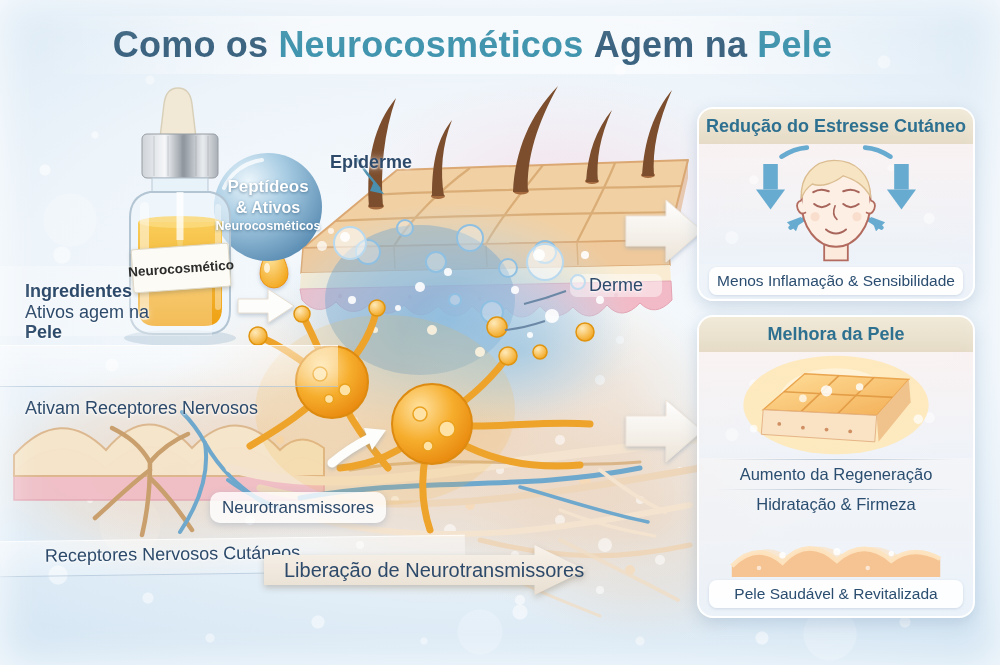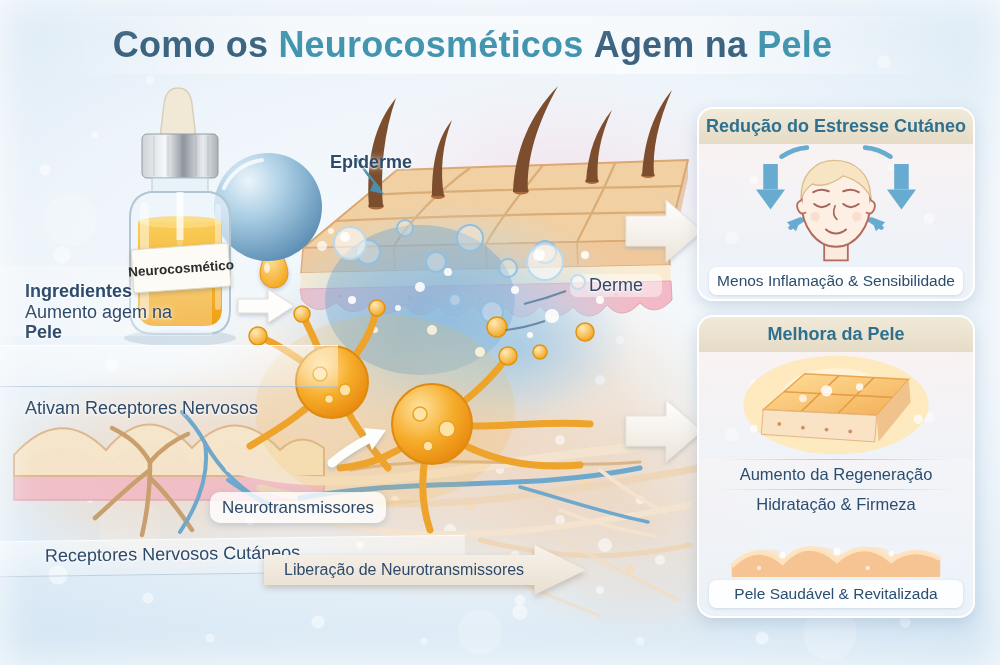--- a/index.html
+++ b/index.html
@@ -56,21 +56,21 @@
     transform:rotate(-4deg);display:flex;align-items:center;justify-content:center;
     font-size:13.5px;font-weight:600;color:#2b2b2b;}
   .stim-box{position:absolute;left:210px;top:492px;width:172px;background:rgba(255,255,255,.8);
     border-radius:10px;box-shadow:0 2px 7px rgba(130,150,180,.4);padding:5px 2px;text-align:center;
     color:#2d4a6b;font-size:17px;line-height:1.25;}
   .ribbon-wrap{position:absolute;left:264px;top:545px;width:322px;height:50px;
     filter:drop-shadow(0 3px 3px rgba(150,140,120,.45));}
   .ribbon{position:absolute;inset:0;background:linear-gradient(180deg,#f8f2ea,#e9dfd2);
     clip-path:polygon(0 20%,84% 20%,84% 0,100% 50%,84% 100%,84% 80%,0 80%);}
   .ribbon-label{position:absolute;left:20px;top:50%;transform:translateY(-50%);
-    color:#2d4a6b;font-size:16px;white-space:nowrap;}
+    color:#2d4a6b;font-size:20px;white-space:nowrap;}
   .panel{position:absolute;left:697px;width:278px;border-radius:16px;overflow:hidden;
     background:linear-gradient(180deg,rgba(252,247,245,.93),rgba(236,242,249,.92));
     border:2px solid rgba(255,255,255,.95);box-shadow:0 5px 16px rgba(115,145,180,.3);
     box-sizing:border-box;display:flex;flex-direction:column;}
   .panel-stress{top:107px;height:194px;}
   .panel-improve{top:315px;height:303px;}
   .panel-header{background:linear-gradient(180deg,#f1ead9,#e5dbc6);padding:7px 2px;text-align:center;
     color:#2e7090;font-weight:700;font-size:18px;}
   .panel-body{flex:1;display:flex;align-items:center;justify-content:center;position:relative;
     background:radial-gradient(circle at 20% 30%, rgba(255,255,255,.5) 0 4px, transparent 5px),
@@ -384,26 +384,31 @@
   <div class="strip" style="left:0;top:538px;width:465px;height:34px;transform:rotate(-0.8deg);"></div>
 
   <div class="title-strip"></div>
   <h1 class="title">
     <span class="t-dark">Como os</span>
     <span class="t-teal">Neurocosméticos</span>
     <span class="t-dark">Agem na</span>
     <span class="t-teal">Pele</span>
   </h1>
 
+  <div class="bubble-text">
+    <span class="l1">Peptídeos</span>
+    <span class="l2">&amp; Ativos</span>
+    <span class="l3">Neurocosméticos</span>
+  </div>
 
   <div class="bottle-label">Neurocosmético</div>
 
   <div class="lbl" style="left:25px;top:268px;margin-top:13px;">
     <span class="b">Ingredientes</span>
-    <span class="n">Aumento agem na</span>
+    <span class="n">Ativos agem na</span>
     <span class="b">Pele</span>
   </div>
   <div class="lbl" style="left:25px;top:355px;margin-top:43px;">Ativam Receptores Nervosos</div>
   <div class="lbl" style="left:45px;top:544px;transform:rotate(-0.8deg);">Receptores Nervosos Cutáneos</div>
 
   <div class="lbl" style="left:330px;top:132px;font-weight:600;margin-top:20px;">Epiderme</div>
   <div class="lbl" style="left:570px;top:274px;background:rgba(255,255,255,.45);padding:1px 19px;border-radius:7px;">Derme</div>
 
   <div class="stim-box">
     <span style="display:block;">Neurotransmissores</span>

